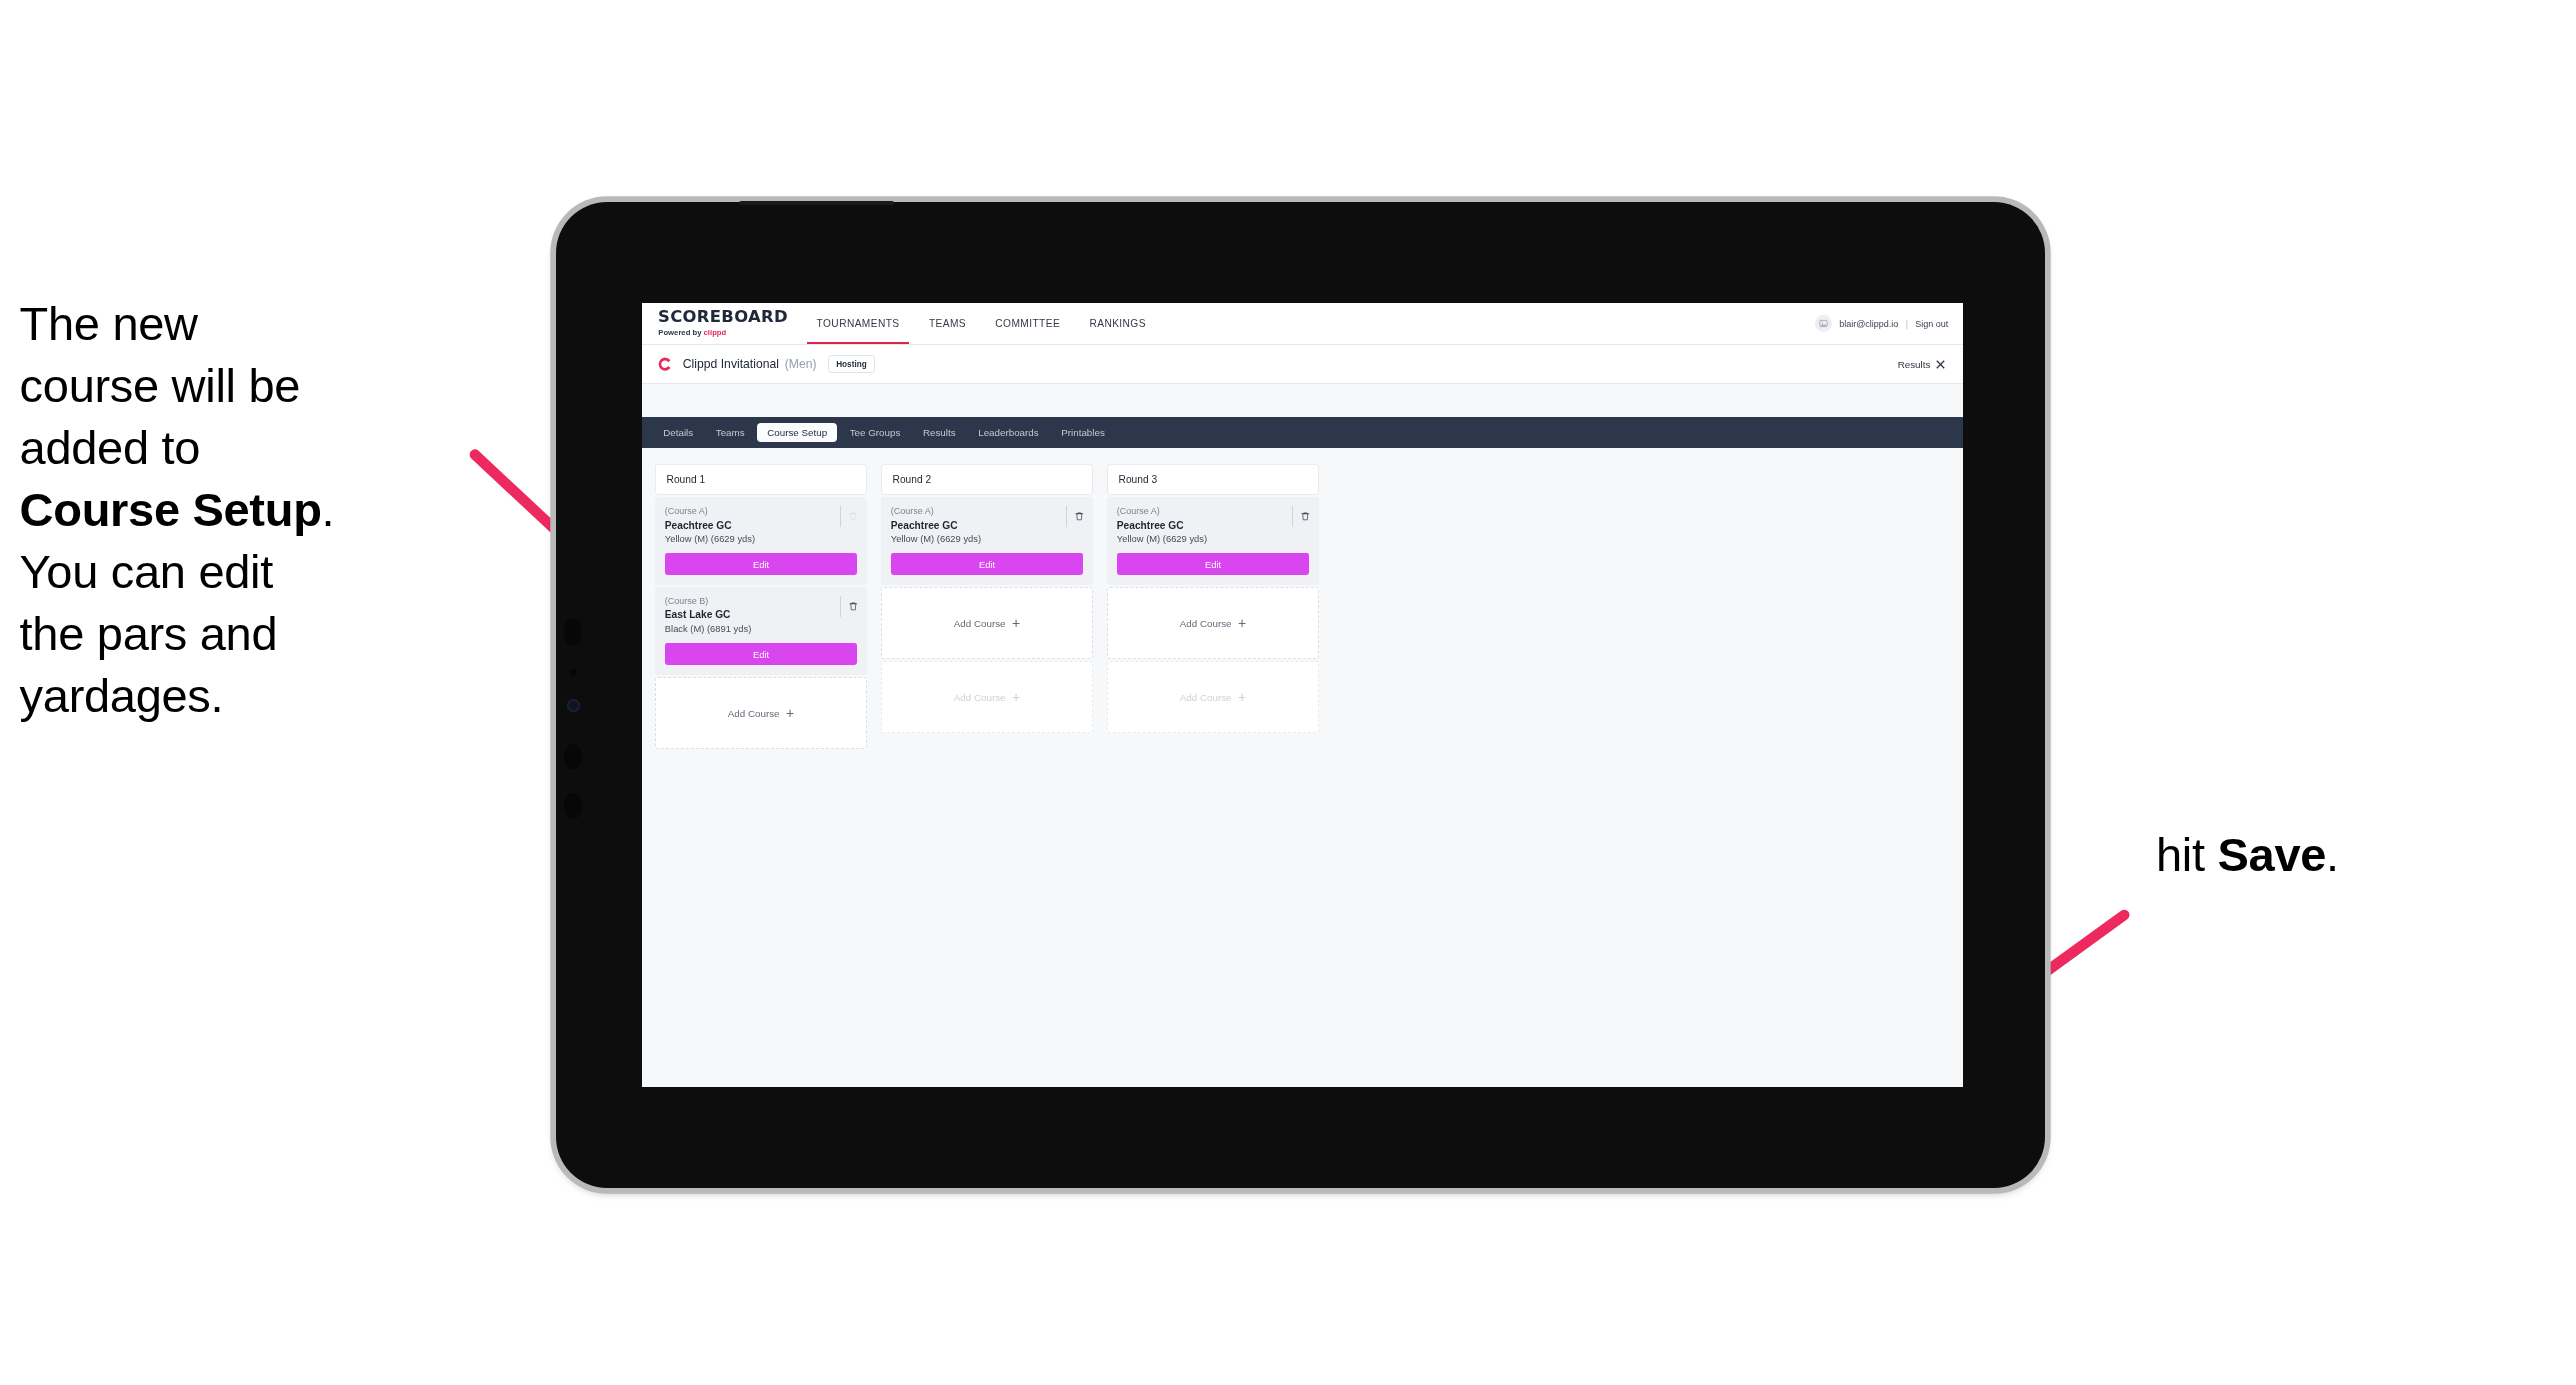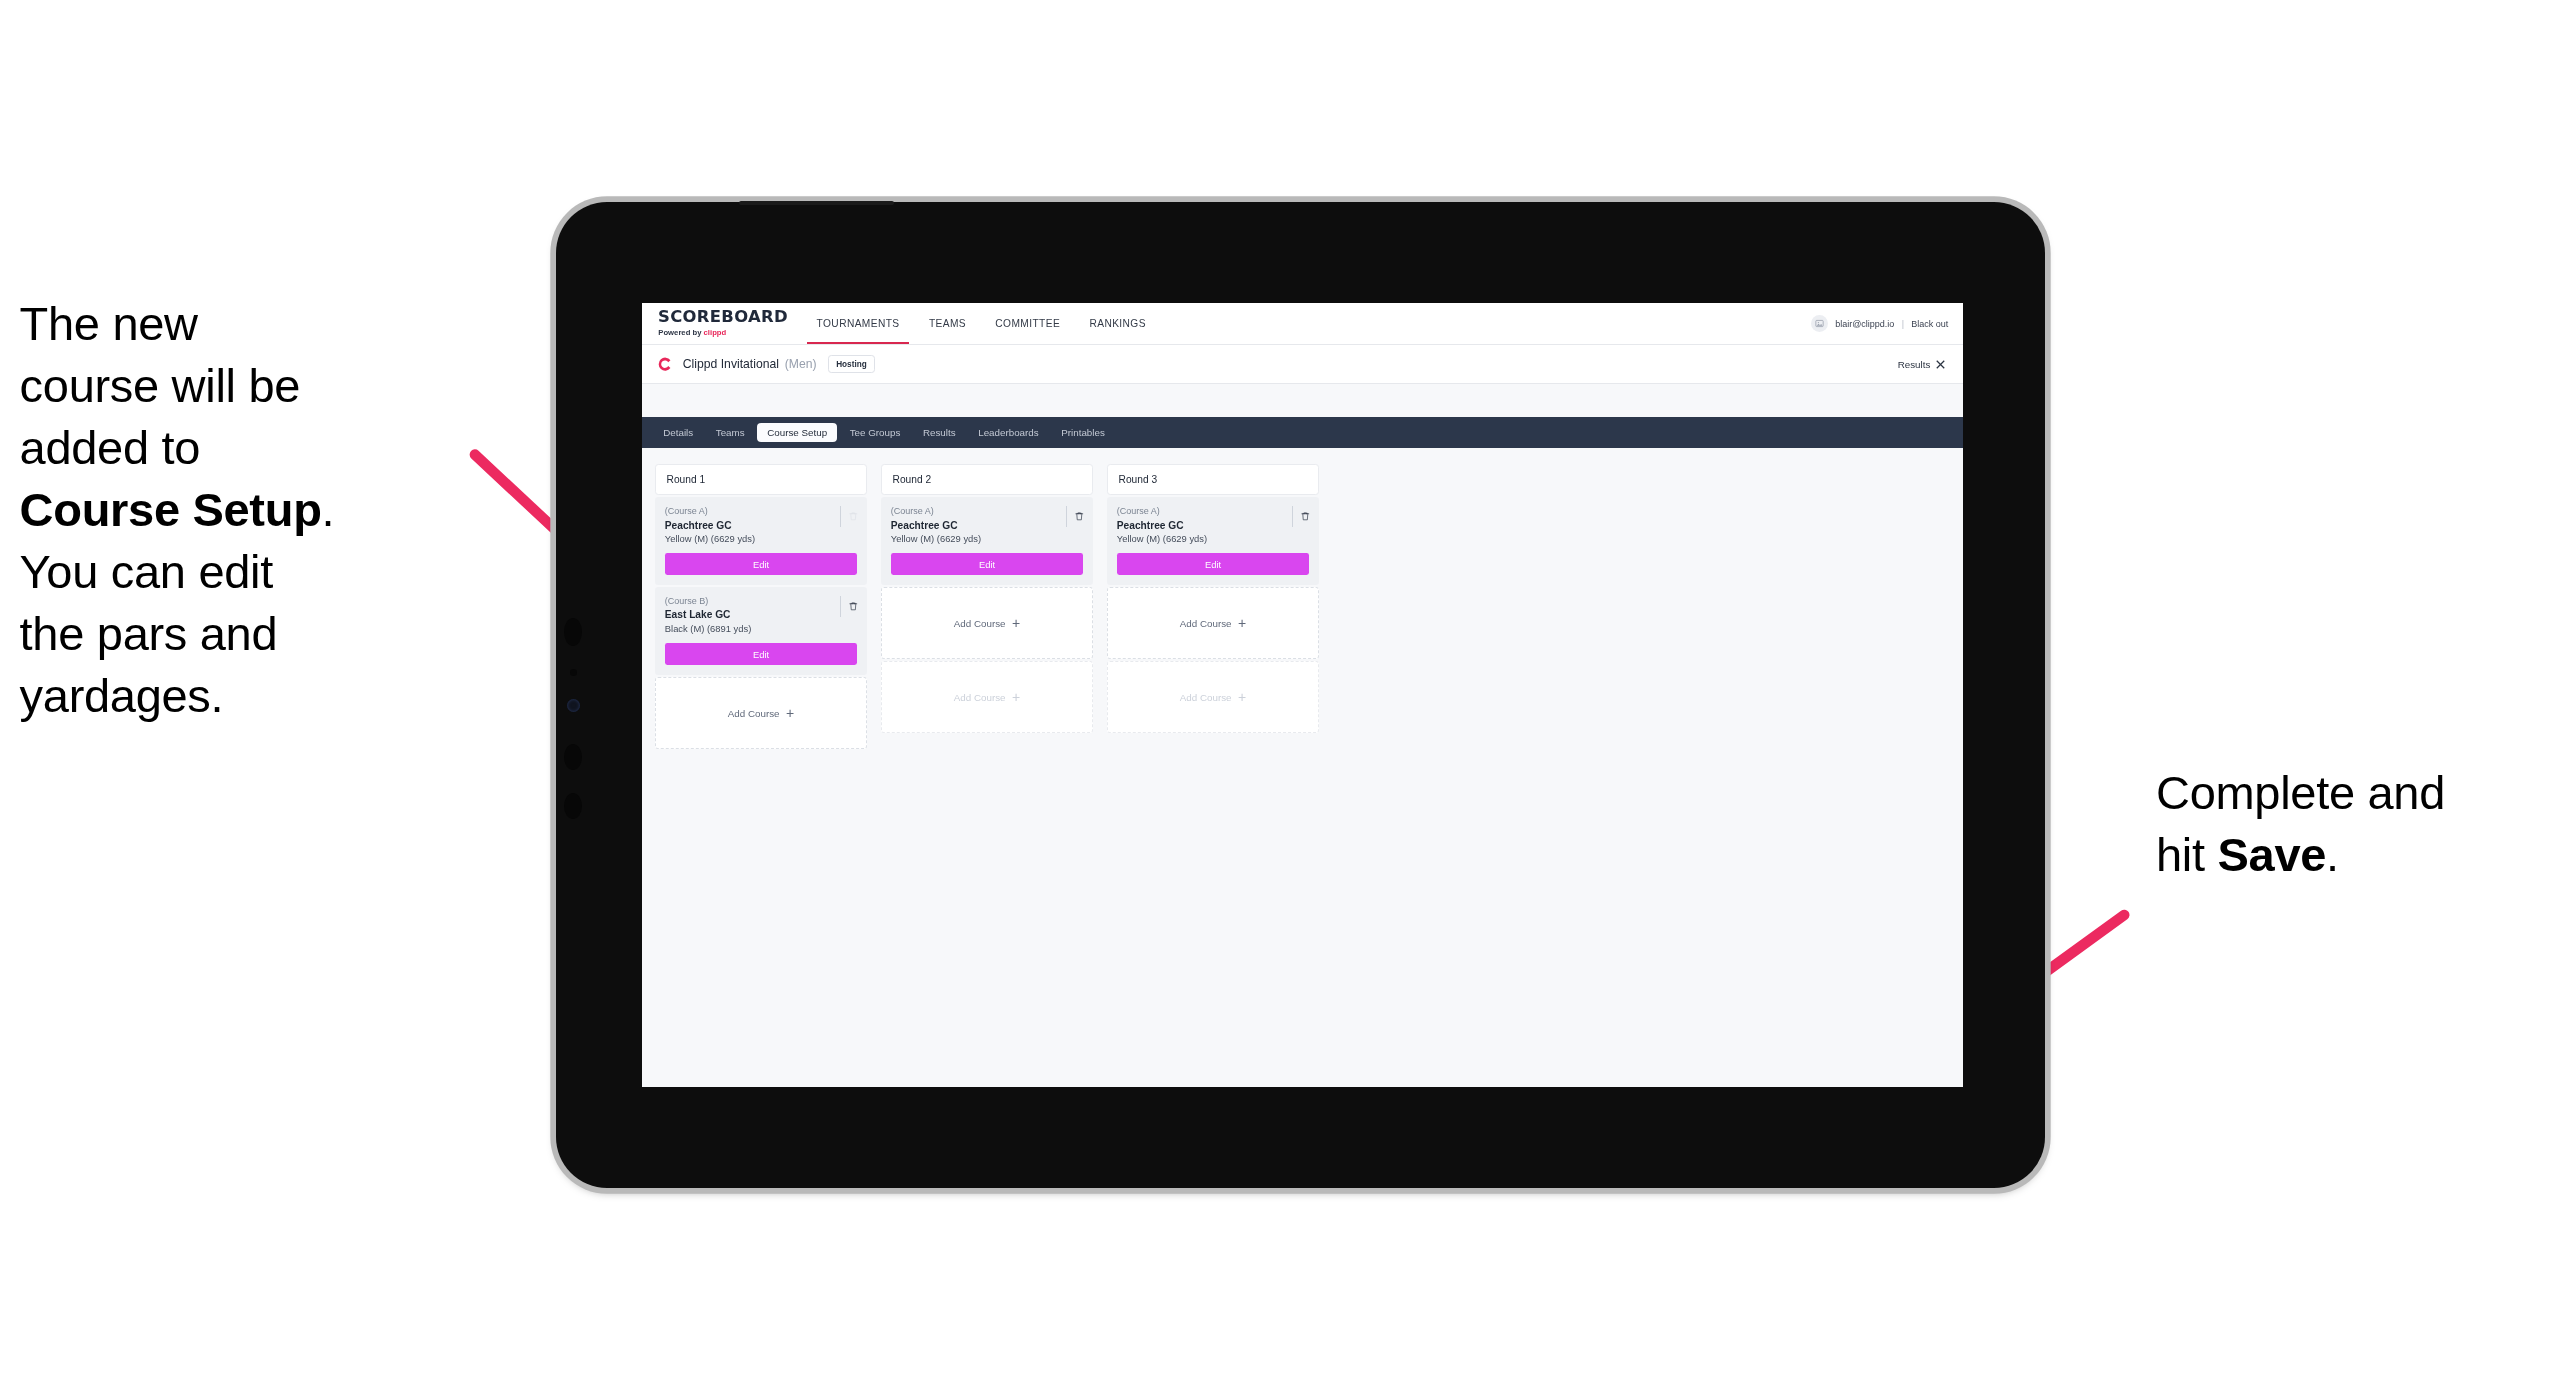--- a/index.html
+++ b/index.html
@@ -162,21 +162,21 @@
     <span>The new</span><br>
     <span>course will be</span><br>
     <span>added to </span><br>
     <b>Course Setup</b><span>.</span><br>
     <span>You can edit</span><br>
     <span>the pars and</span><br>
     <span>yardages.</span>
   </div>
 
   <div class="annot" id="annot-right">
-    <span>Complete and</span><br>
+    <br>
     <span>hit </span><b>Save</b><span>.</span>
   </div>
 
   <svg class="arrow-svg" style="left:457px; top:440px;" width="228" height="228" viewBox="0 0 280 280">
     <line x1="22" y1="18" x2="232" y2="214" stroke="#ec2a60" stroke-width="13" stroke-linecap="round"></line>
     <polygon points="268,252 196,200 204,246 168,250" fill="#ec2a60"></polygon>
   </svg>
 
   <svg class="arrow-svg" style="left:1956px; top:897px;" width="245" height="155" viewBox="0 0 300 190">
     <line x1="206" y1="22" x2="60" y2="128" stroke="#ec2a60" stroke-width="13" stroke-linecap="round"></line>
@@ -210,21 +210,21 @@
       <div class="topnav-right">
         <div class="avatar">
           <svg width="9" height="9" viewBox="0 0 16 16">
             <rect x="1.5" y="2.5" width="13" height="11" rx="1.5" fill="none" stroke="#9aa1ae" stroke-width="1.4"></rect>
             <circle cx="6" cy="6.4" r="1.1" fill="#9aa1ae"></circle>
             <path d="M2.6 12.2 6.4 8.6l2.4 2.3 2.1-1.8 2.5 3.1z" fill="#9aa1ae"></path>
           </svg>
         </div>
         <span>blair@clippd.io</span>
         <span class="sep">|</span>
-        <span class="signout">Black out</span>
+        <span class="signout">Sign out</span>
       </div>
     </div>
 
     <div class="tbar">
       <svg class="tlogo" viewBox="0 0 40 40">
         <path d="M33 10.5A16 16 0 1 0 33 29.5L27.5 24.5A9.2 9.2 0 1 1 27.5 15.5Z" fill="#e8275a"></path>
       </svg>
       <span class="tname">Clippd Invitational</span>
       <span class="tgender">(Men)</span>
       <span class="hosting">Hosting</span>

